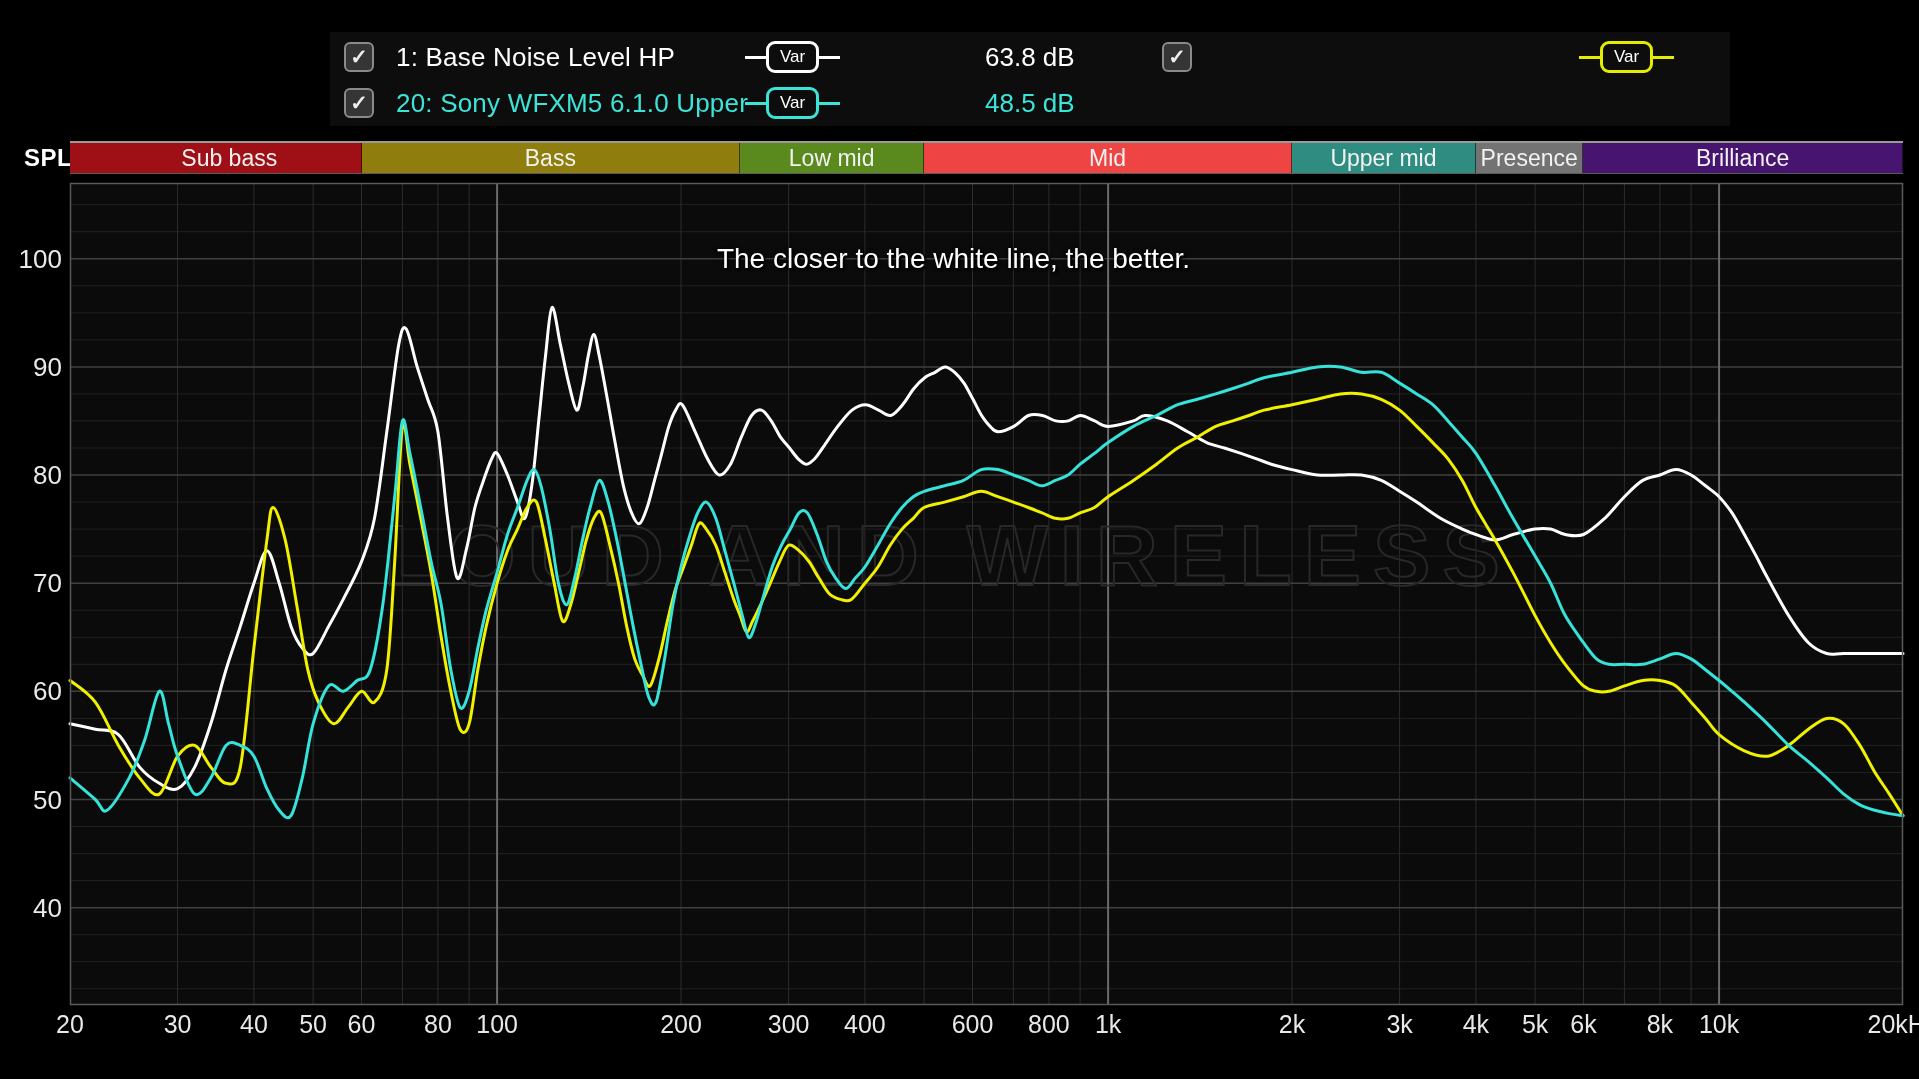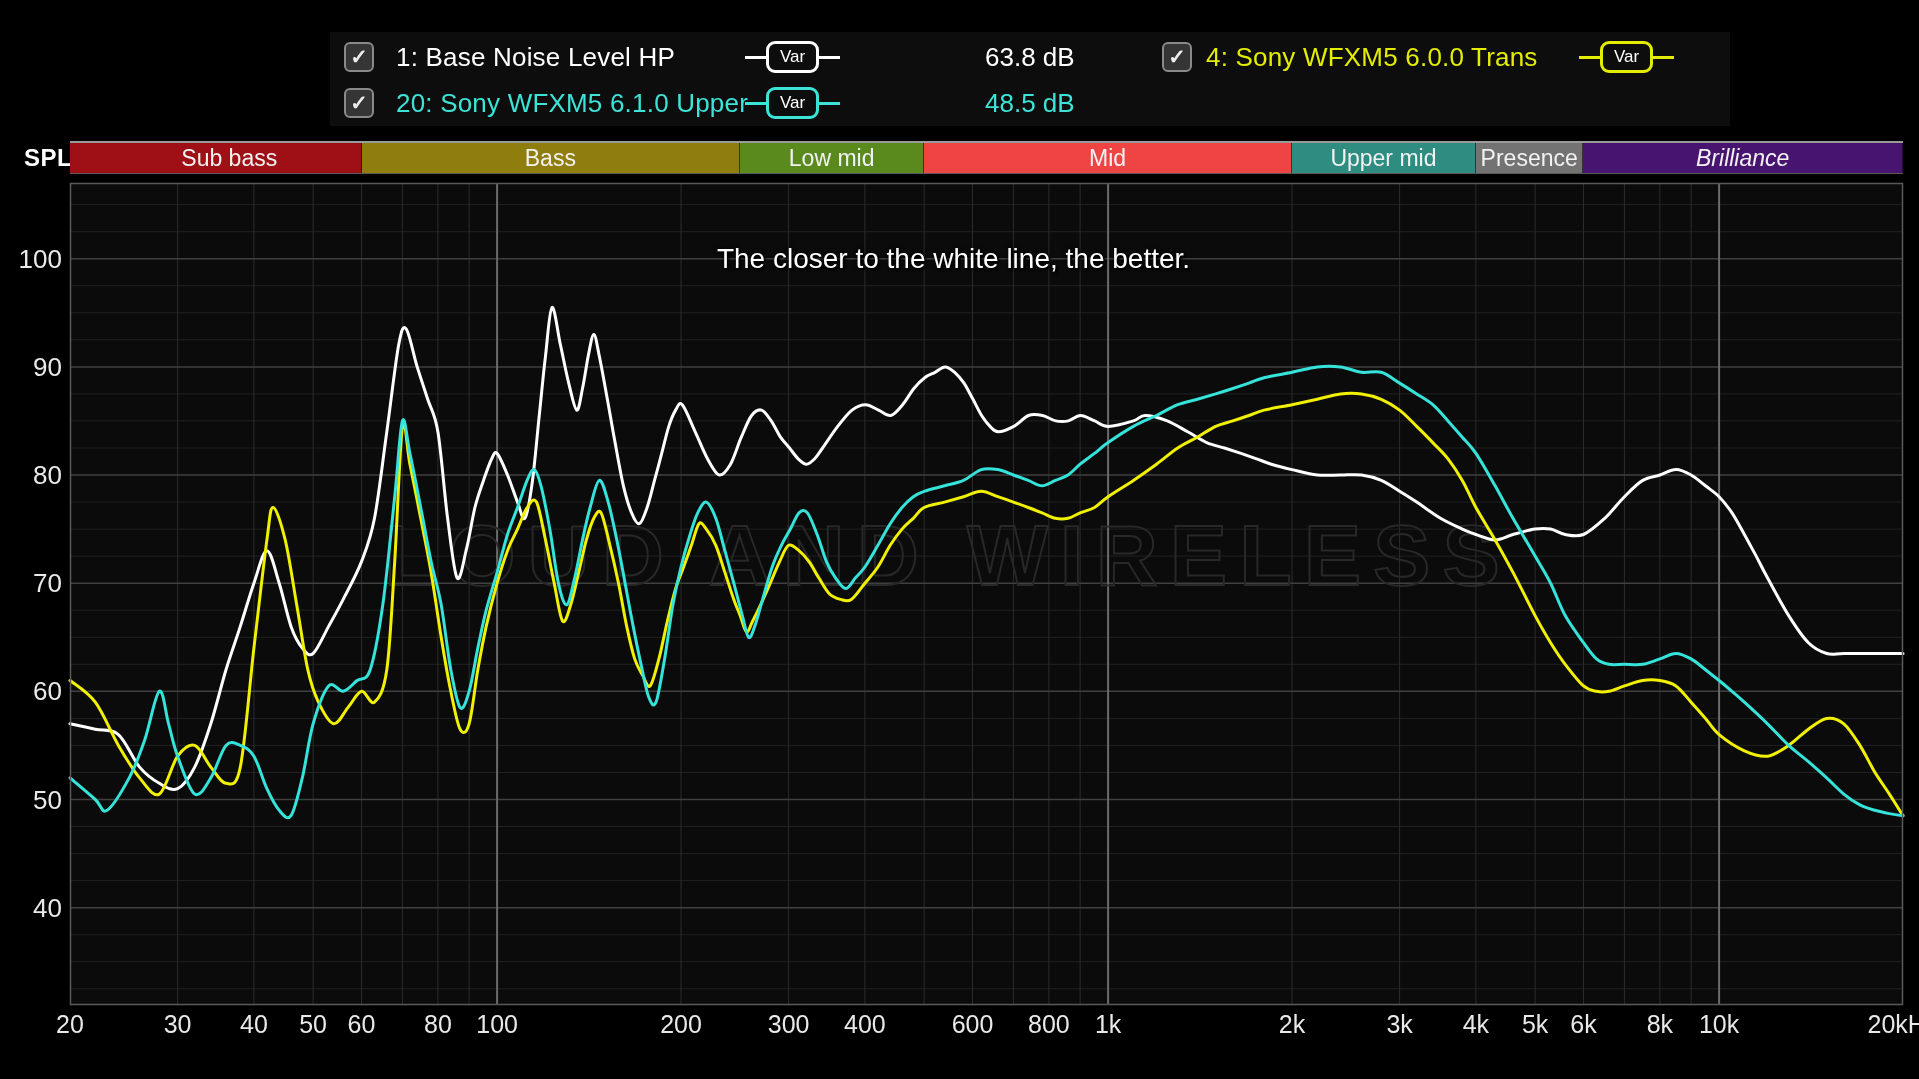--- a/index.html
+++ b/index.html
@@ -41,21 +41,20 @@
   <div class="lrow" id="lrow1">
     <div class="cbx c-check">✓</div>
     <span class="llabel white c-label">1: Base Noise Level HP</span>
     <span class="varw white c-var">
       <span class="stub"></span>
       <span class="vbox"><span>Var</span></span>
       <span class="stub"></span>
     </span>
     <span class="lval white c-val">63.8 dB</span>
     <div class="cbx c-check2">✓</div>
-    <span class="llabel yellow c-label2">4: Sony WFXM5 6.0.0 Trans</span>
     <span class="varw yellow c-var2">
       <span class="stub"></span>
       <span class="vbox"><span>Var</span></span>
       <span class="stub"></span>
     </span>
   </div>
   <div class="lrow" id="lrow2">
     <div class="cbx c-check">✓</div>
     <span class="llabel cyan c-label">20: Sony WFXM5 6.1.0 Upper</span>
     <span class="varw cyan c-var">
@@ -80,21 +79,21 @@
     </div>
     <div class="band" style="width: 20.0687%; background: #ef4444;">
       <span>Mid</span>
     </div>
     <div class="band" style="width: 10.0343%; background: rgb(47, 140, 128);">
       <span>Upper mid</span>
     </div>
     <div class="band" style="width: 5.86971%; background: #737373;">
       <span>Presence</span>
     </div>
-    <div class="band" style="width: 17.4293%; background: rgb(71, 20, 112); font-style: italic;">
+    <div class="band" style="width: 17.4293%; background: rgb(71, 20, 112);">
       <span>Brilliance</span>
     </div>
   </div>
 
 <div class="abs" id="annotation">The closer to the white line, the better.</div>
 
 <svg class="abs" id="chartsvg" width="1919" height="1079" viewBox="0 0 1919 1079">
     <rect x="70" y="183" width="1833" height="822" fill="#0b0b0b"></rect>
     <line x1="70" x2="1903" y1="988.8" y2="988.8" stroke="#212121" stroke-width="1"></line>
     <line x1="70" x2="1903" y1="961.7" y2="961.7" stroke="#212121" stroke-width="1"></line>

